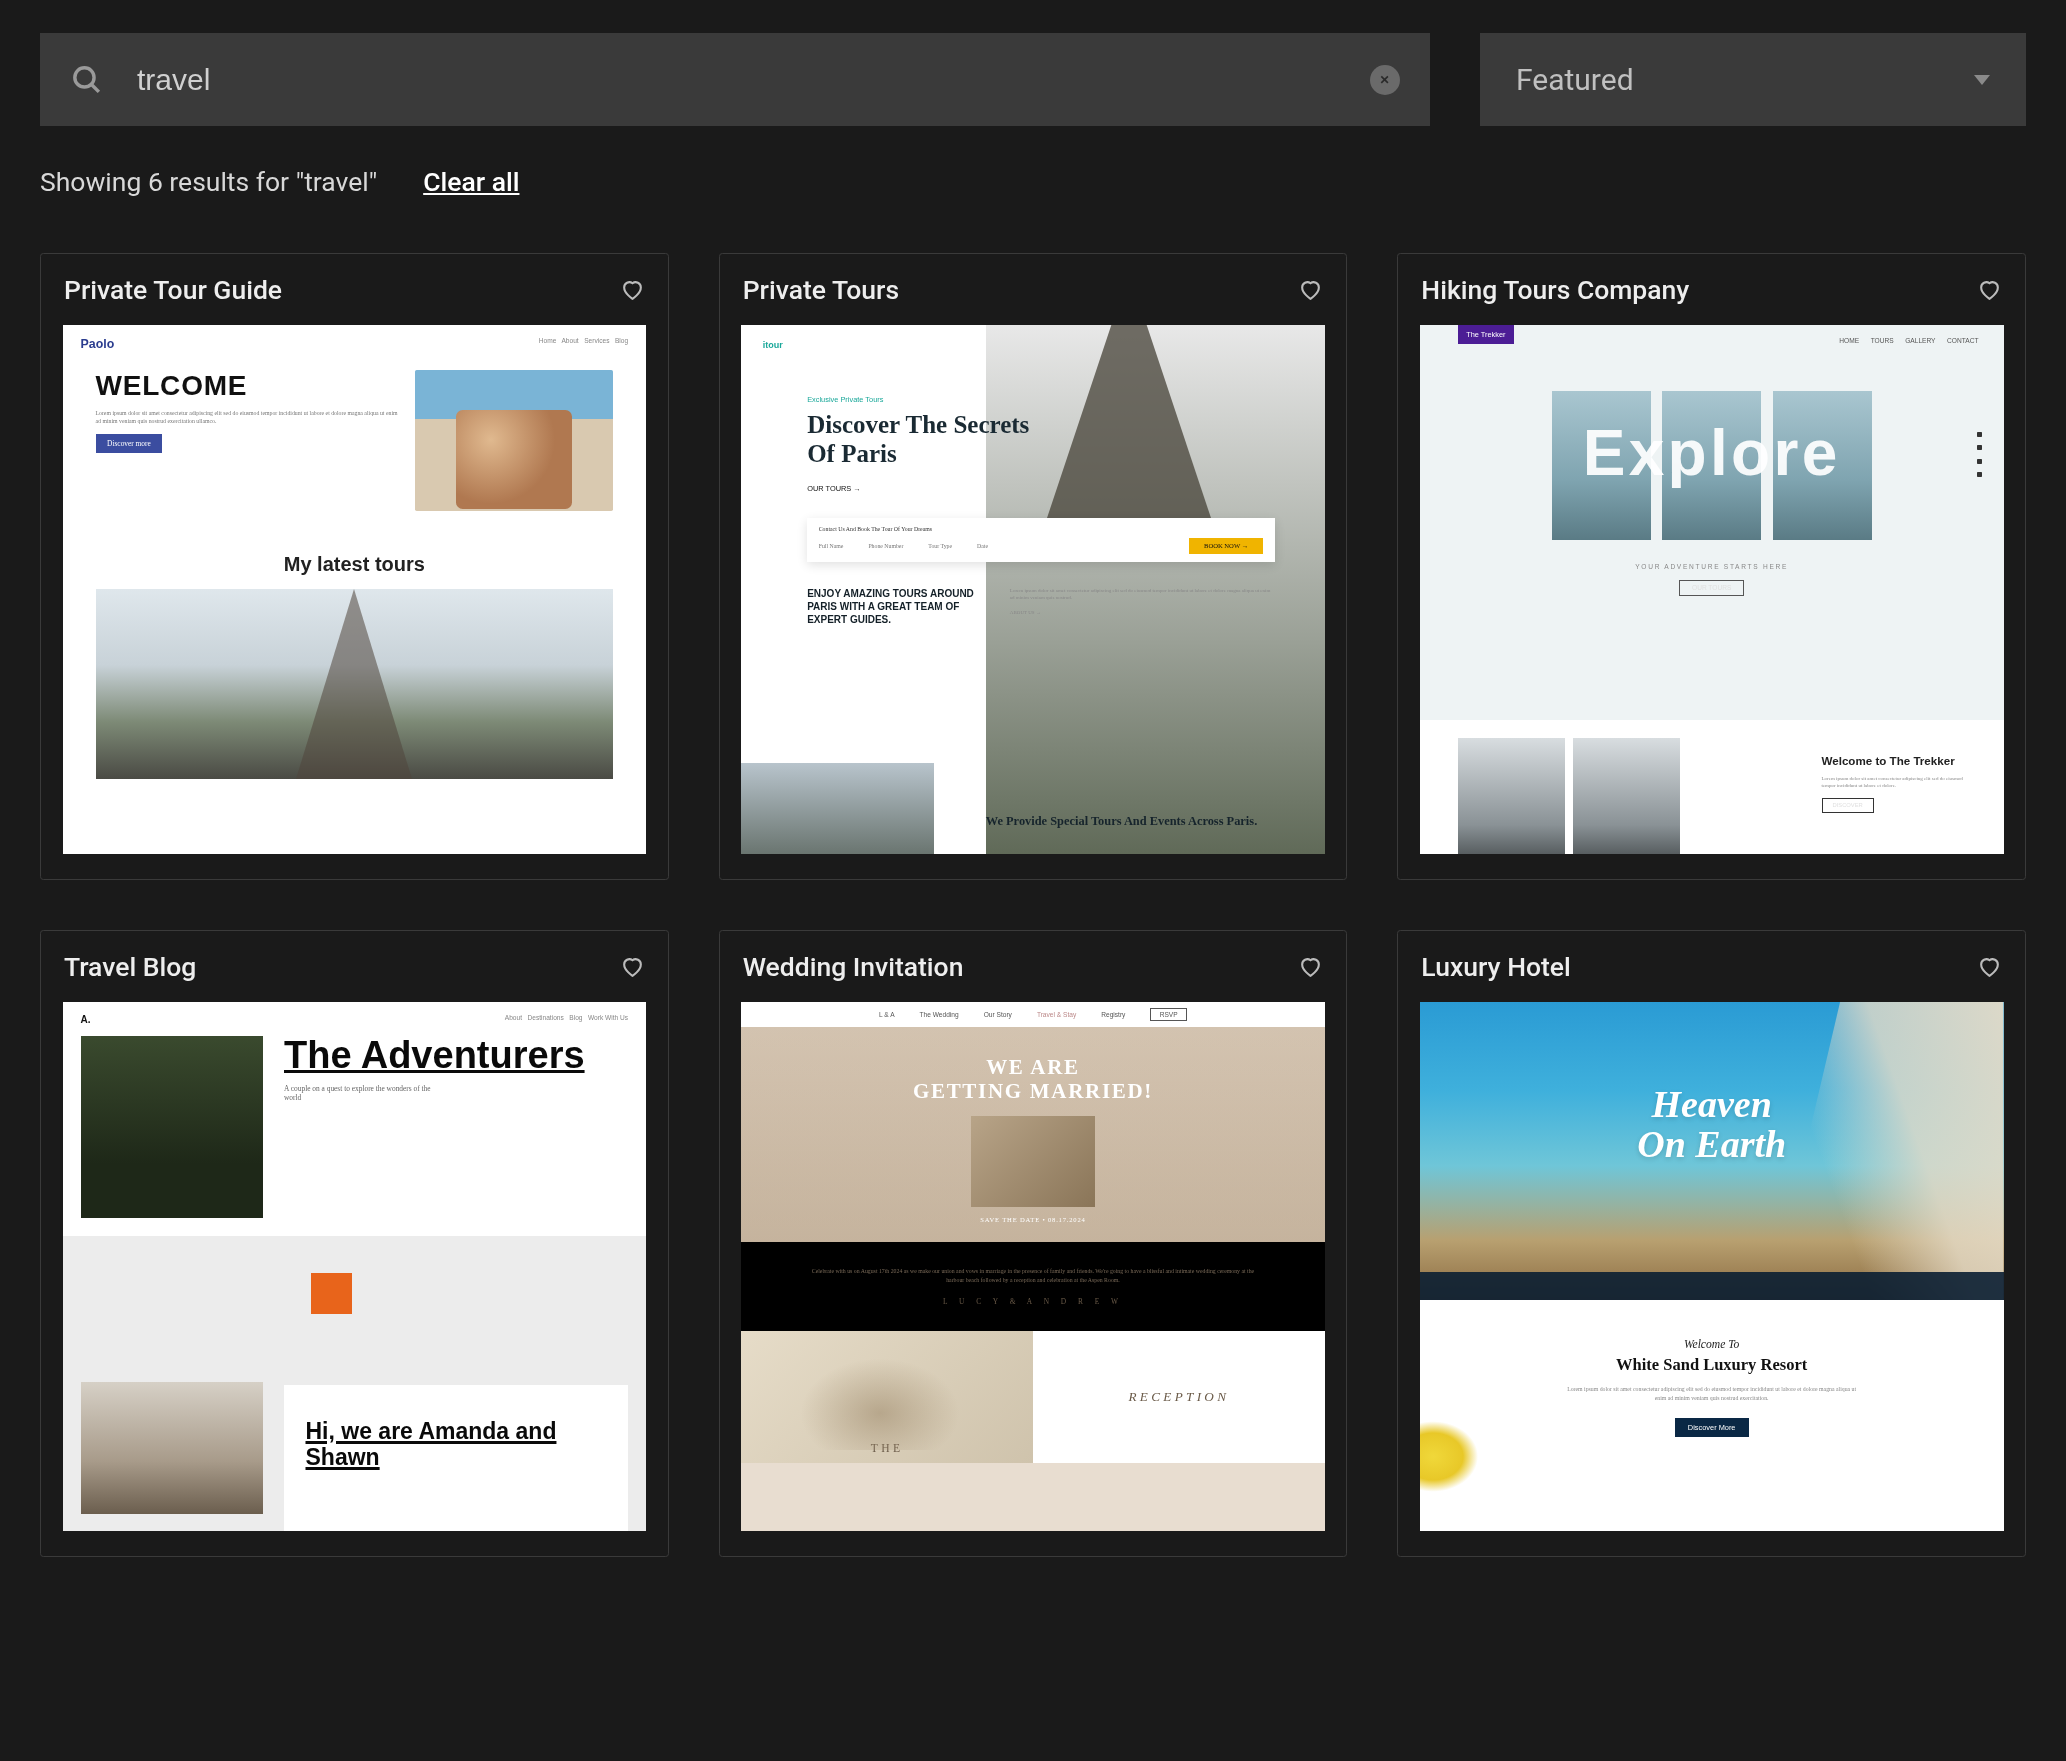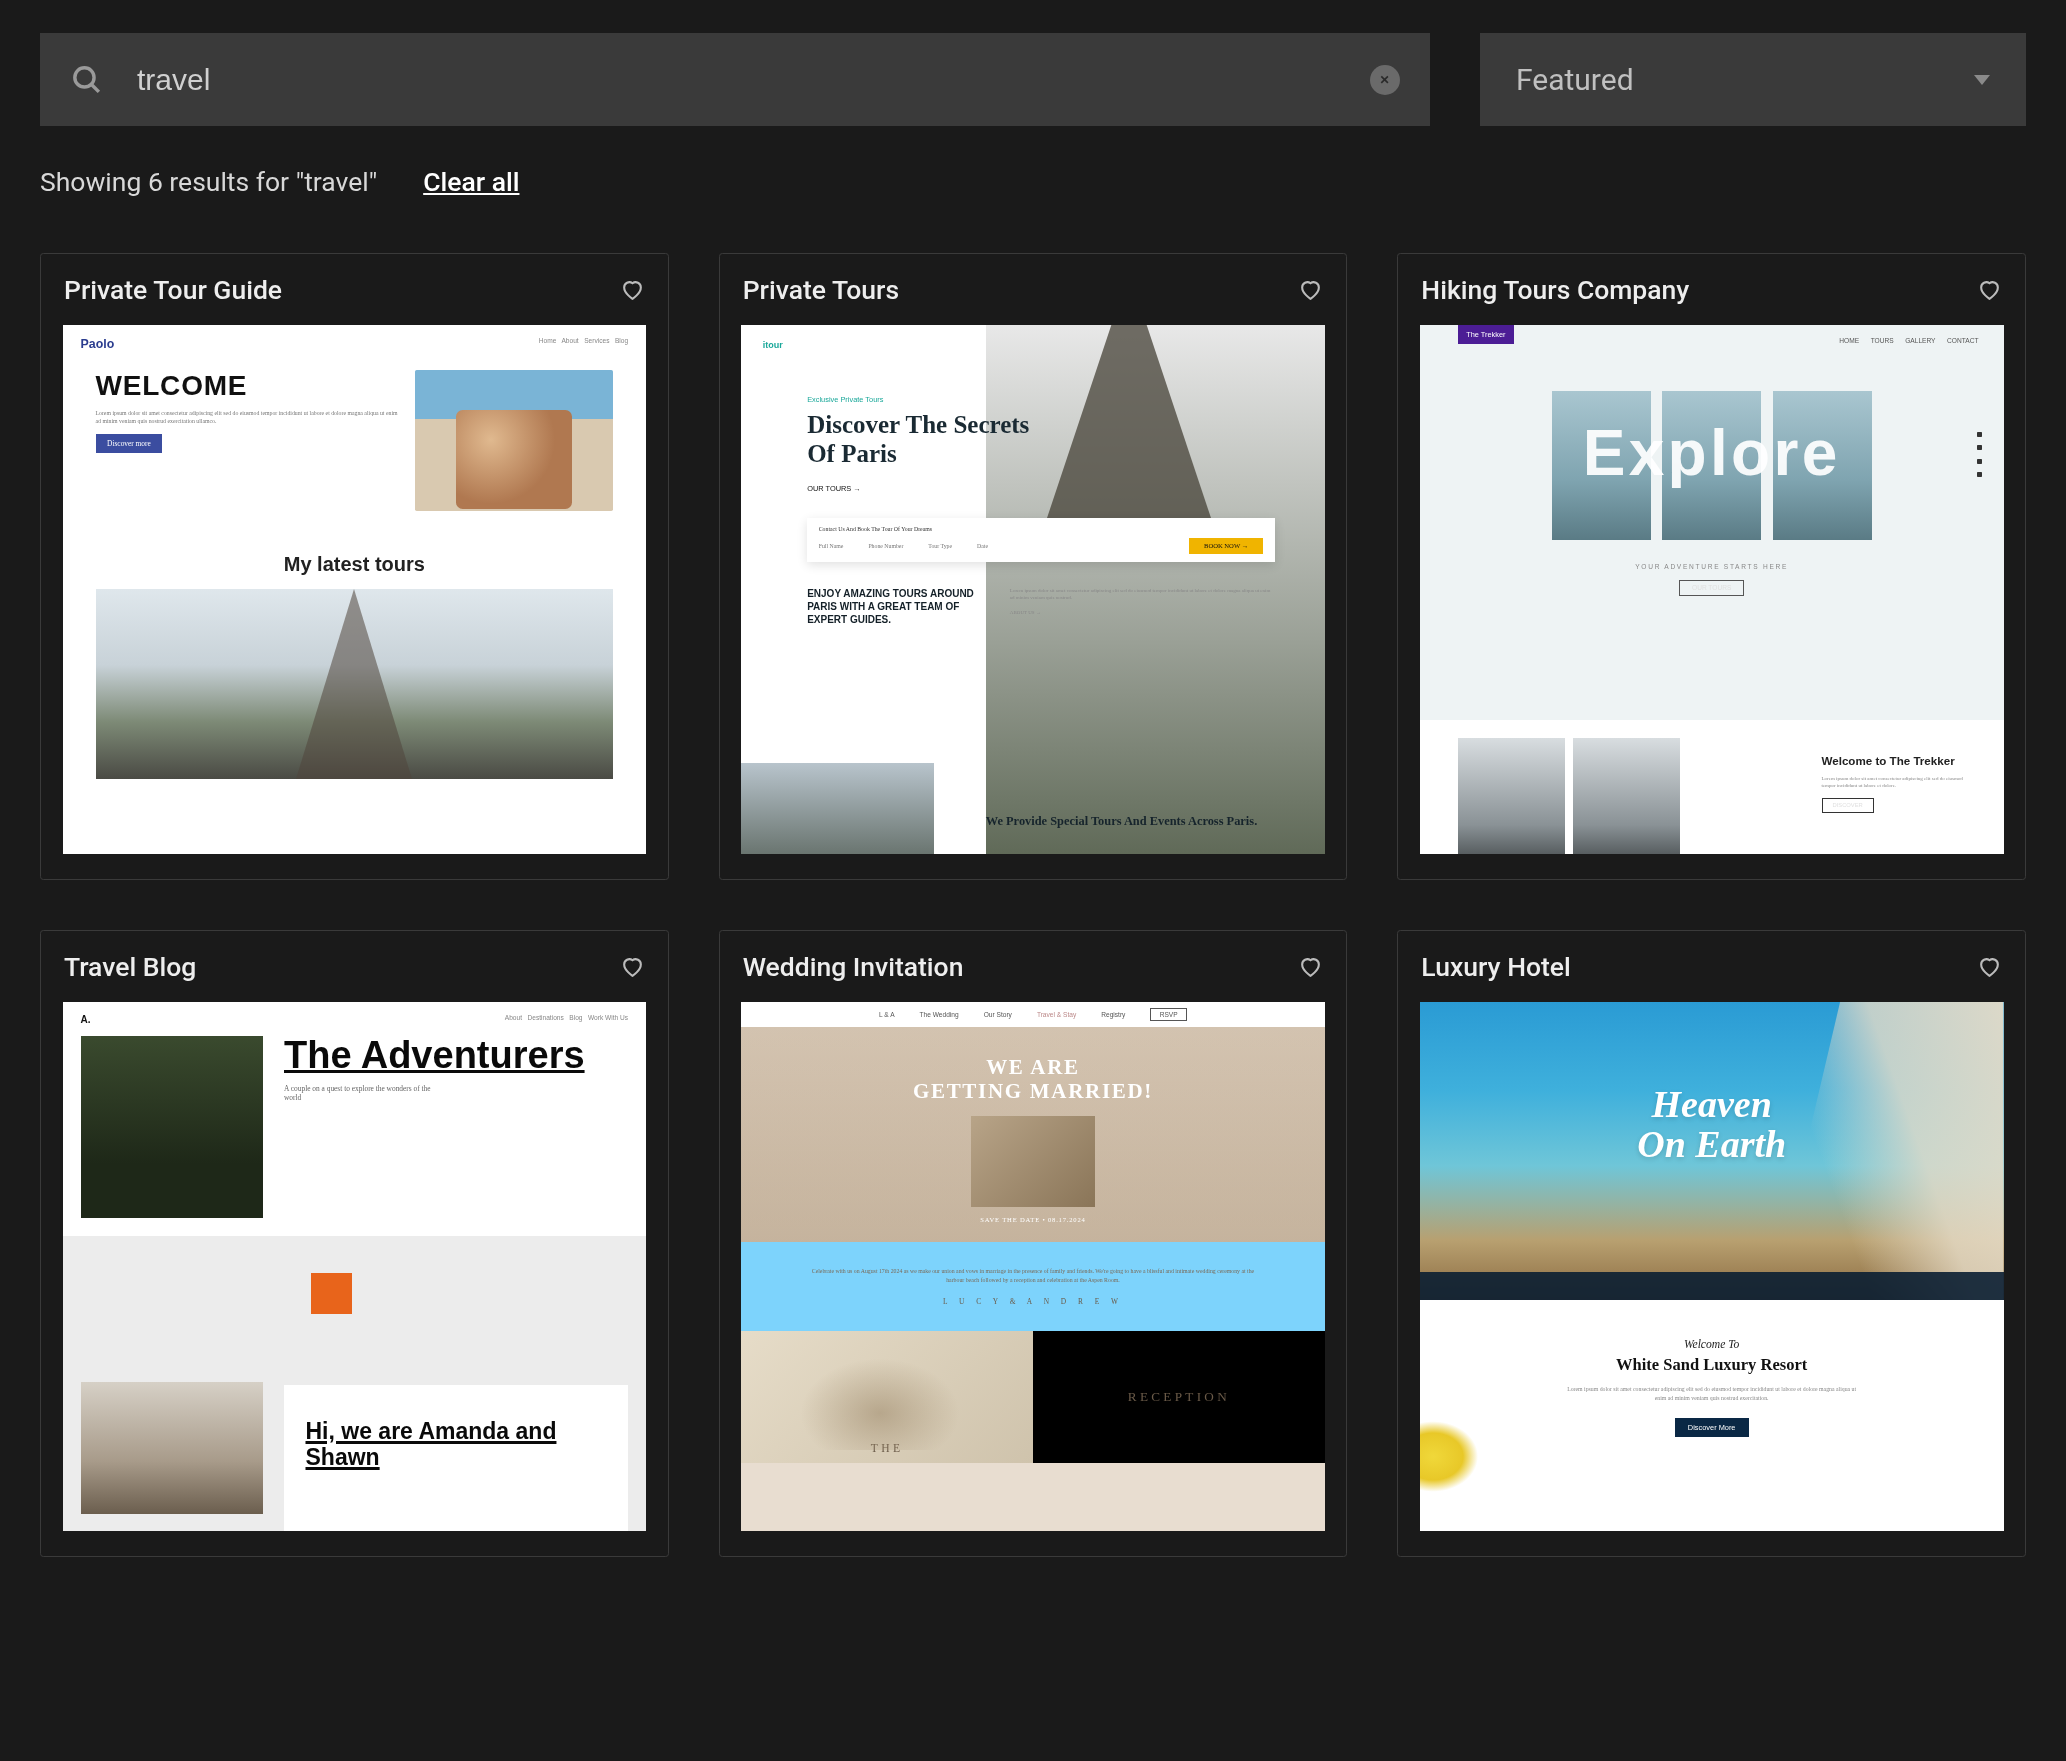--- a/index.html
+++ b/index.html
@@ -174,27 +174,27 @@
 
   
   .wed{position:absolute;inset:0;background:#e8ddd0;}
   .wed .nav{background:#fff;height:25px;display:flex;align-items:center;justify-content:center;gap:25px;font-size:6.6px;color:#555;font-family:Arial,sans-serif;}
   .wed .nav .rsvp{border:0.8px solid #555;padding:1.7px 8.3px;}
   .wed .nav .tv{color:#b88;}
   .wed .hero{height:215px;background:linear-gradient(rgba(200,180,160,.35),rgba(200,180,160,.35)),linear-gradient(180deg,#d9cbb8,#c4b39c);text-align:center;padding-top:28px;}
   .wed .hero h1{color:#fff;font-size:21px;letter-spacing:1.7px;line-height:1.15;}
   .wed .hero .photo{width:124px;height:91px;background:linear-gradient(135deg,#b8a488,#8a7558);margin:13.2px auto 0;}
   .wed .hero small{display:block;color:#fff;font-size:6.6px;margin-top:8.3px;letter-spacing:0.8px;}
-  .wed .mid{background:#7dd3fc;text-align:center;padding:25px 66px;}
+  .wed .mid{background:#000000;text-align:center;padding:25px 66px;}
   .wed .mid p{font-size:5.8px;color:#7a6a58;line-height:1.6;}
   .wed .mid .date{font-size:7.4px;letter-spacing:5px;color:#6a5a48;margin-top:11.6px;}
   .wed .bot{display:flex;height:132px;}
   .wed .bot .l{width:50%;background:linear-gradient(135deg,#e6dcc8,#cfc3ac);position:relative;}
   .wed .bot .l::after{content:"";position:absolute;left:20%;top:20%;width:55%;height:70%;background:radial-gradient(ellipse at 50% 60%,rgba(160,140,110,.6),transparent 70%);}
-  .wed .bot .r{width:50%;background:#000000;display:flex;align-items:center;justify-content:center;}
+  .wed .bot .r{width:50%;background:#ffffff;display:flex;align-items:center;justify-content:center;font-style:italic;}
   .wed .bot .r span{font-size:13.2px;letter-spacing:3.3px;color:#6a5a48;}
 
   
   .lux{position:absolute;inset:0;}
   .lux .hero{height:298px;background:linear-gradient(180deg,#2a9bd4 0%,#3fb0dc 30%,#6fc6d8 55%,#b8a070 80%,#8a6a40 100%);position:relative;text-align:center;}
   .lux .hero::before{content:"";position:absolute;right:0;top:0;bottom:0;width:40%;background:linear-gradient(250deg,rgba(230,220,200,.95) 0%,rgba(230,220,200,.8) 40%,transparent 70%);clip-path:polygon(30% 0,100% 0,100% 100%,0 100%);}
   .lux .hero h1{font-style:italic;font-weight:600;color:#fff;font-size:38px;line-height:1.05;padding-top:83px;position:relative;text-shadow:0 1.7px 5px rgba(0,0,0,.15);}
   .lux .hero .bar{position:absolute;bottom:0;left:0;right:0;height:28px;background:rgba(10,30,50,.9);}
   .lux .low{background:#fff;text-align:center;padding:36px 16.5px 0;position:relative;height:231px;}
   .lux .low small{font-style:italic;font-size:11.6px;color:#222;}

